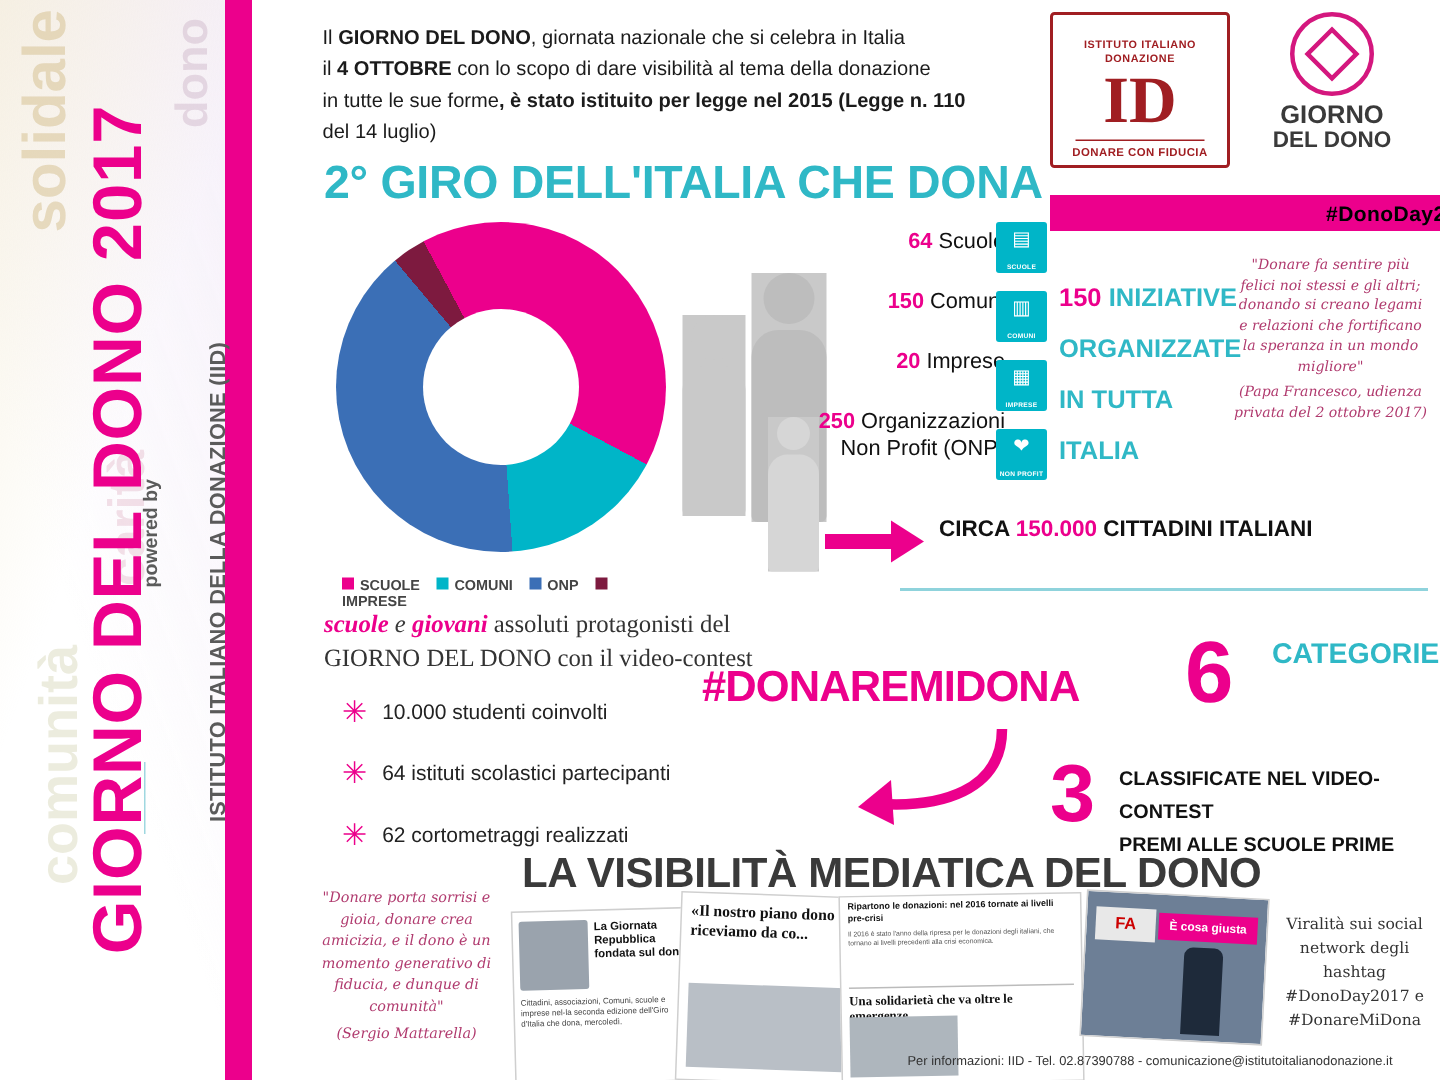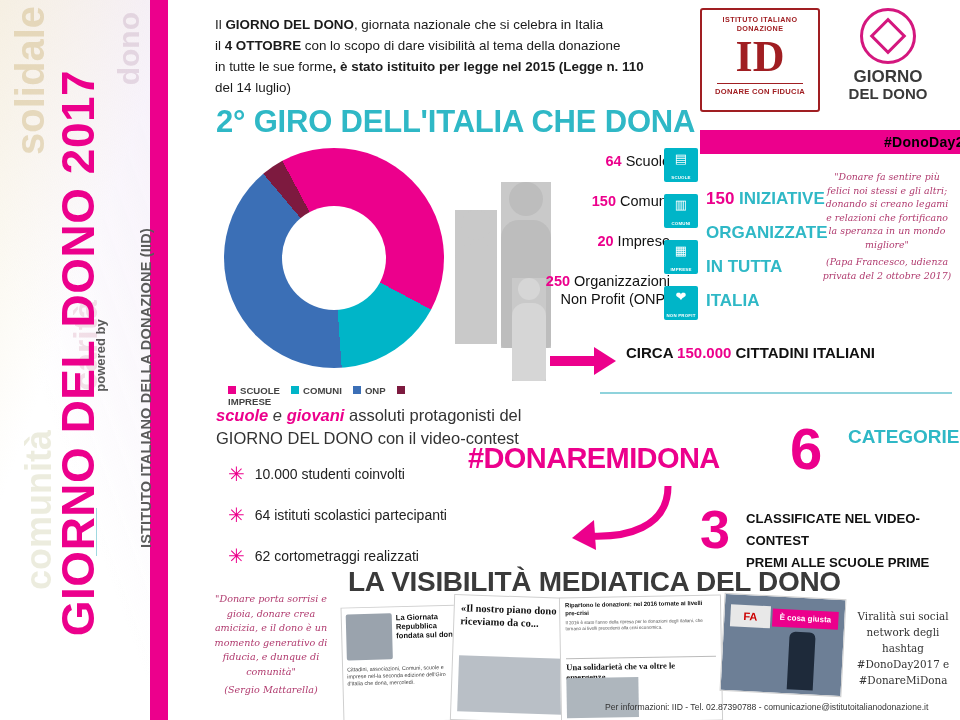--- a/index.html
+++ b/index.html
@@ -35,21 +35,21 @@
   .sep-line{position:absolute;left:96px;top:508px;width:1px;height:48px;background:#9fd8e0;}
 
   
   .intro{position:absolute;left:215px;top:14px;width:470px;font-size:13.4px;line-height:21px;color:#1b1b1b;}
   .intro b{font-weight:bold;}
 
   
   .logo-wrap{position:absolute;left:700px;top:8px;width:248px;height:120px;}
   .logo-id{position:absolute;left:0;top:0;width:120px;height:104px;border:2px solid #a01e22;border-radius:3px;
      box-sizing:border-box;text-align:center;background:#fff;}
-  .logo-id .top{font-size:7.2px;color:#a01e22;font-weight:bold;letter-spacing:.4px;margin-top:5px;}
+  .logo-id .top{font-size:7.2px;color:#a01e22;font-weight:bold;letter-spacing:.4px;margin-top:15px;}
   .logo-id .mid{font-size:44px;color:#a01e22;font-weight:bold;line-height:44px;margin-top:2px;font-family:"Liberation Serif",serif;}
   .logo-id .rule{width:86px;height:1px;background:#a01e22;margin:4px auto 3px;}
   .logo-id .bot{font-size:7.6px;color:#a01e22;font-weight:bold;letter-spacing:.3px;}
   .logo-gd{position:absolute;left:128px;top:0;width:120px;height:104px;}
   .logo-gd .mark{width:56px;height:56px;border:3px solid #d4177e;border-radius:50%;margin:0 auto;position:relative;box-sizing:border-box;}
   .logo-gd .mark:after{content:"";position:absolute;left:50%;top:50%;width:26px;height:26px;margin:-13px 0 0 -13px;
      border:3px solid #d4177e;transform:rotate(45deg);box-sizing:border-box;}
   .logo-gd .t1{text-align:center;font-size:17px;font-weight:bold;color:#3a3a3a;margin-top:4px;line-height:18px;}
   .logo-gd .t2{text-align:center;font-size:15px;font-weight:bold;color:#3a3a3a;line-height:16px;}
   .hashtag-bar{position:absolute;left:700px;top:130px;width:288px;height:24px;background:#ec008c;color:#000000;
@@ -114,21 +114,21 @@
   
   .arrow1{position:absolute;left:550px;top:344px;width:68px;height:34px;}
   .arrow1 .shaft{position:absolute;left:0;top:12px;width:46px;height:10px;background:#ec008c;}
   .arrow1 .head{position:absolute;left:44px;top:3px;width:0;height:0;border-top:14px solid transparent;
      border-bottom:14px solid transparent;border-left:22px solid #ec008c;}
   .cittadini{position:absolute;left:626px;top:342px;width:320px;font-size:15px;font-weight:bold;color:#111;line-height:21px;}
   .cittadini .hl{color:#ec008c;}
   .hr-cyan{position:absolute;left:600px;top:392px;width:352px;height:2px;background:#8fd3dc;}
 
   
-  .scuole-txt{position:absolute;left:216px;top:404px;width:320px;font-size:16.5px;color:#3a3a3a;line-height:23px;font-style:italic;}
+  .scuole-txt{position:absolute;left:216px;top:404px;width:320px;font-size:16.5px;color:#3a3a3a;line-height:23px;font-style:italic;font-family:Liberation Serif, serif;}
   .scuole-txt .pink{color:#ec008c;font-weight:bold;}
   .scuole-txt .dark{font-style:normal;color:#333;}
 
   .bul{position:absolute;font-size:14px;color:#222;}
   .bul .star{color:#ec008c;font-size:20px;margin-right:10px;vertical-align:-2px;}
   .b1{left:228px;top:462px;}
   .b2{left:228px;top:503px;}
   .b3{left:228px;top:544px;}
 
   

